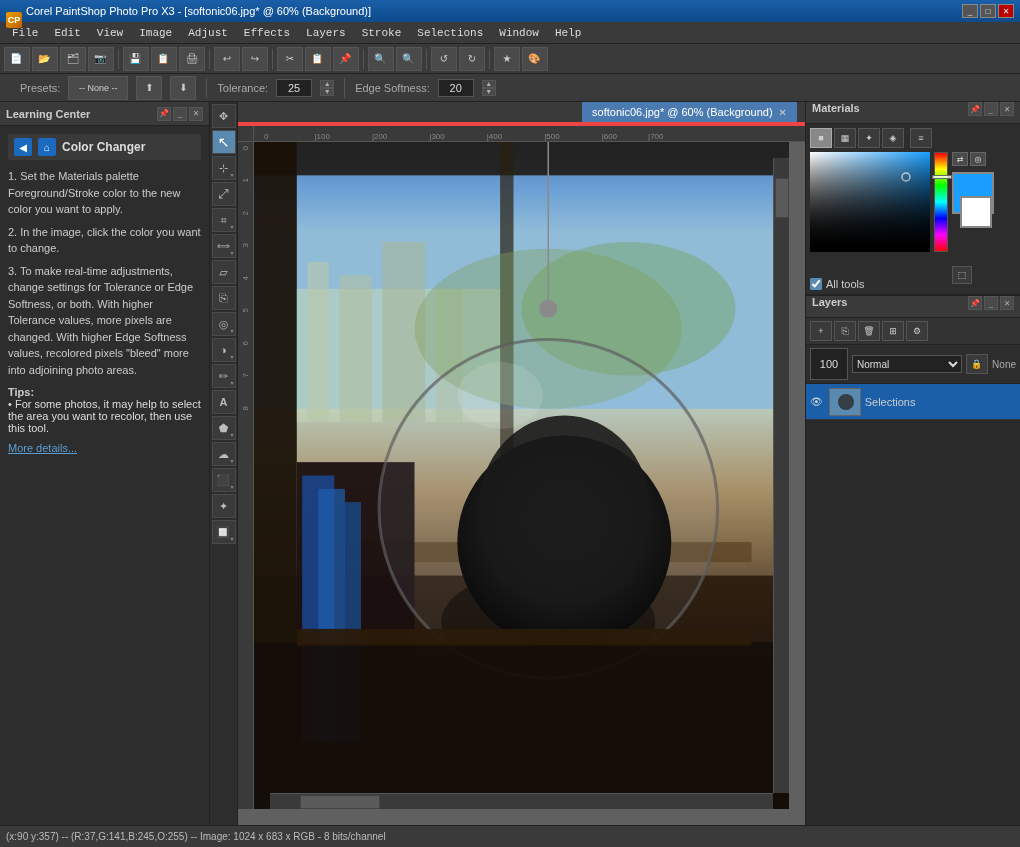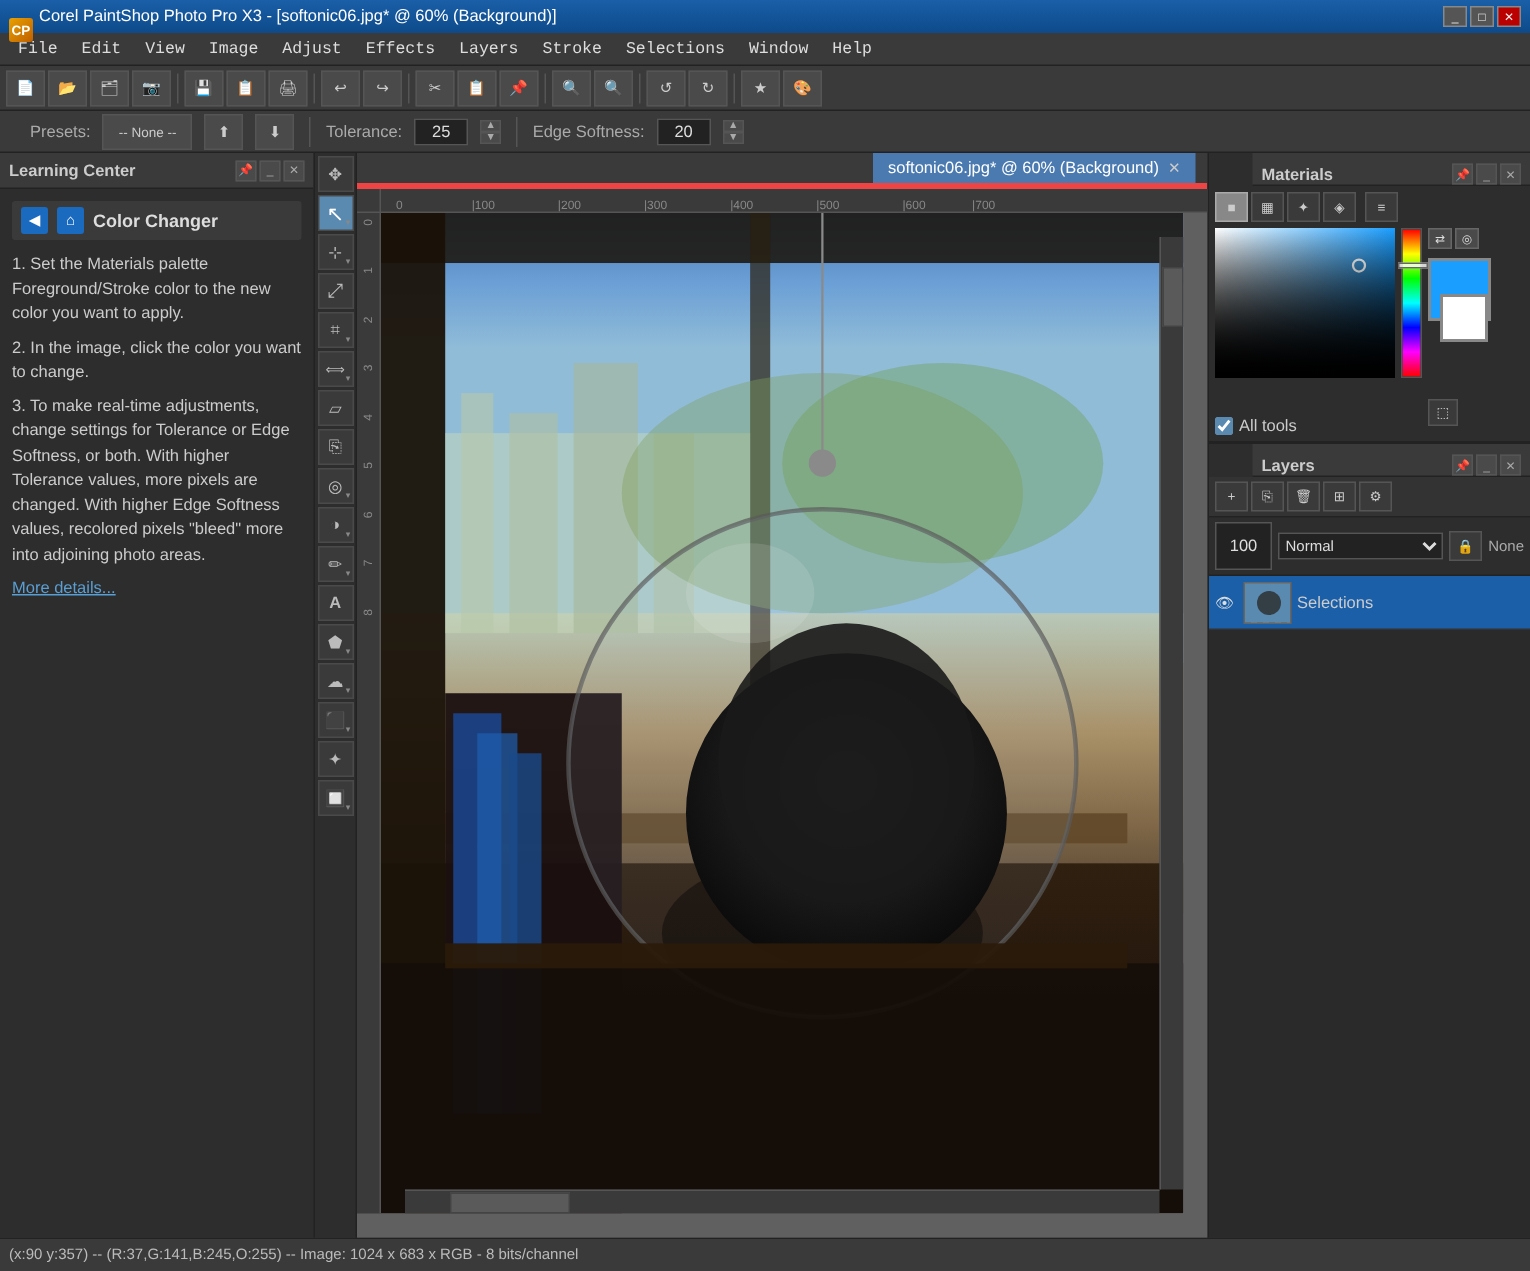--- a/index.html
+++ b/index.html
@@ -268,25 +268,24 @@
     }
 
     
     #materials-panel {
       border-bottom: 2px solid #222;
     }
     .panel-header {
       background: #3a3a3a;
       height: 22px;
       display: flex;
-      align-items: flex-end;
+      align-items: flex-start;
       padding: 0 6px;
       border-bottom: 1px solid #222;
       justify-content: space-between;
-      margin-left: 29px;
     }
     .panel-title { font-weight: bold; font-size: 11px; color: #ccc; }
     .panel-controls { display: flex; gap: 2px; }
     .panel-ctrl-btn {
       width: 14px; height: 14px; background: #4a4a4a; border: 1px solid #555;
       display: flex; align-items: center; justify-content: center;
       font-size: 8px; color: #aaa; cursor: pointer;
     }
     #materials-content {
       padding: 4px;
@@ -519,20 +518,24 @@
     <div id="lc-content">
       <div id="lc-tool-header">
         <div class="nav-btn">◀</div>
         <div class="nav-btn">⌂</div>
         <span class="tool-name">Color Changer</span>
       </div>
       <div id="lc-steps">
         <p>1.  Set the Materials palette Foreground/Stroke color to the new color you want to apply.</p>
         <p>2.  In the image, click the color you want to change.</p>
         <p>3.  To make real-time adjustments, change settings for Tolerance or Edge Softness, or both. With higher Tolerance values, more pixels are changed. With higher Edge Softness values, recolored pixels "bleed" more into adjoining photo areas.</p>
+      </div>
+      <div id="lc-tips">
+        <span class="tips-label">Tips:</span>
+        <p>• For some photos, it may help to select the area you want to recolor, then use this tool.</p>
       </div>
       <a id="lc-more-link" class="lc-more-link">More details...</a>
     </div>
   </div>
 
   <div id="tool-panel">
     <div class="tool-btn">✥</div>
     <div class="tool-btn active" style="font-size:14px;">↖<span class="tool-arrow">▾</span></div>
     <div class="tool-btn">⊹<span class="tool-arrow">▾</span></div>
     <div class="tool-btn" style="font-size:13px;">⤢</div>

